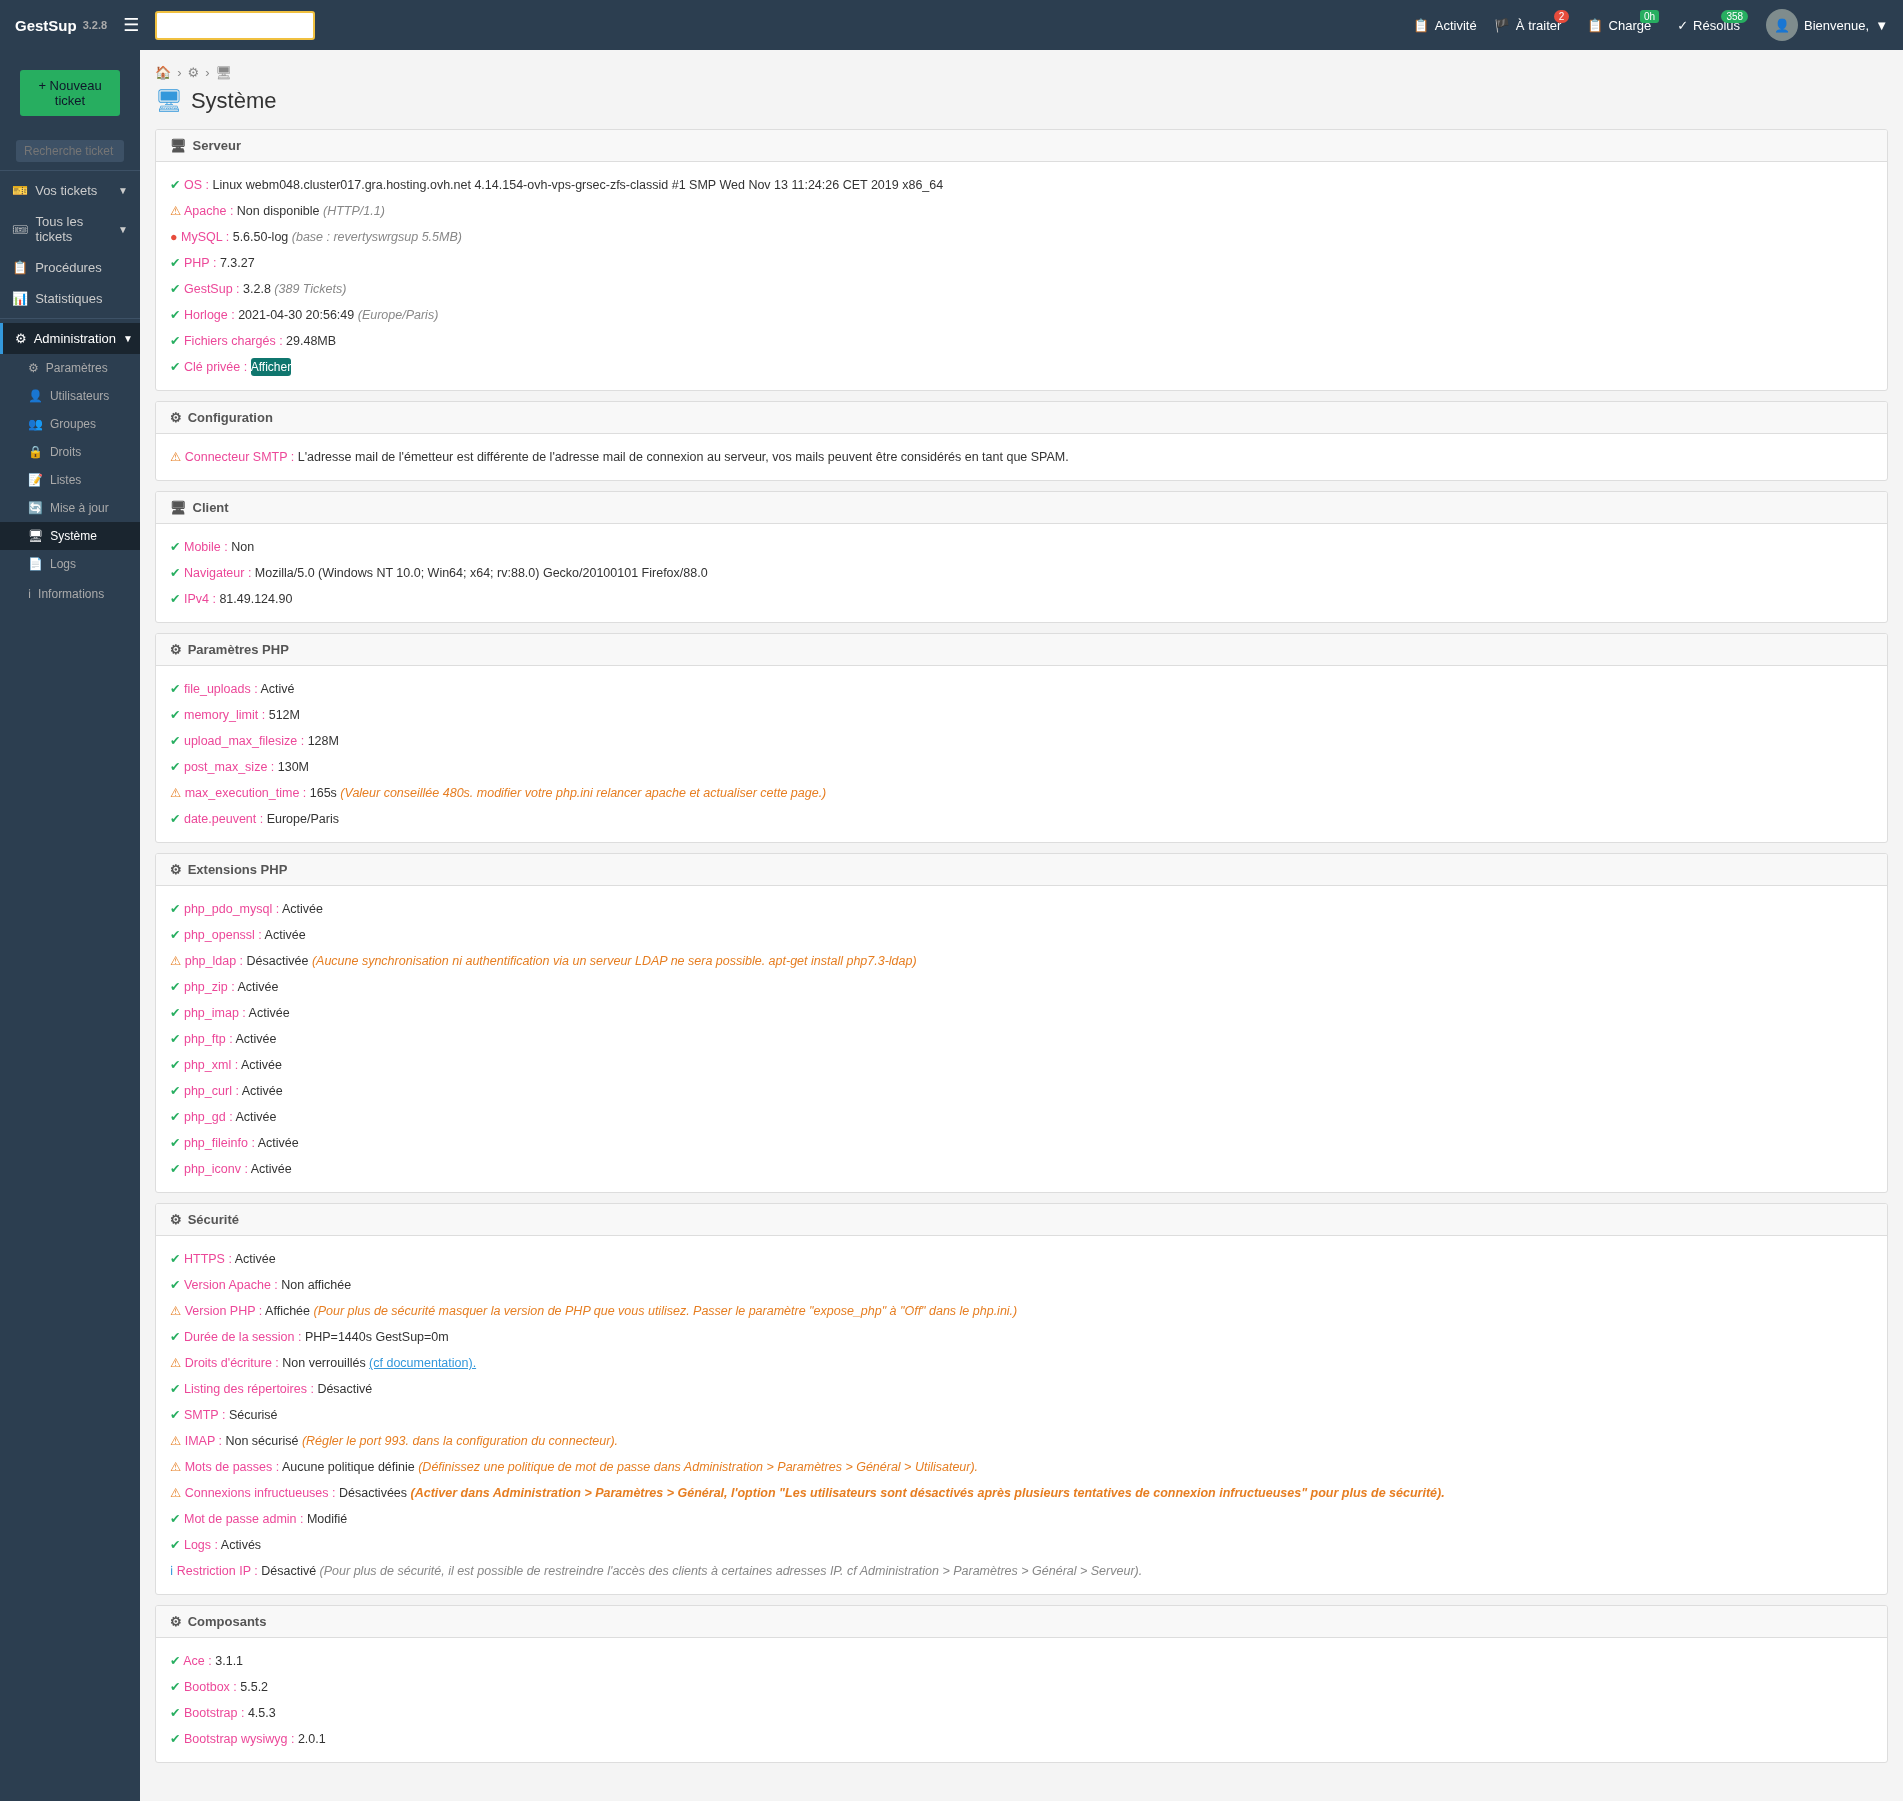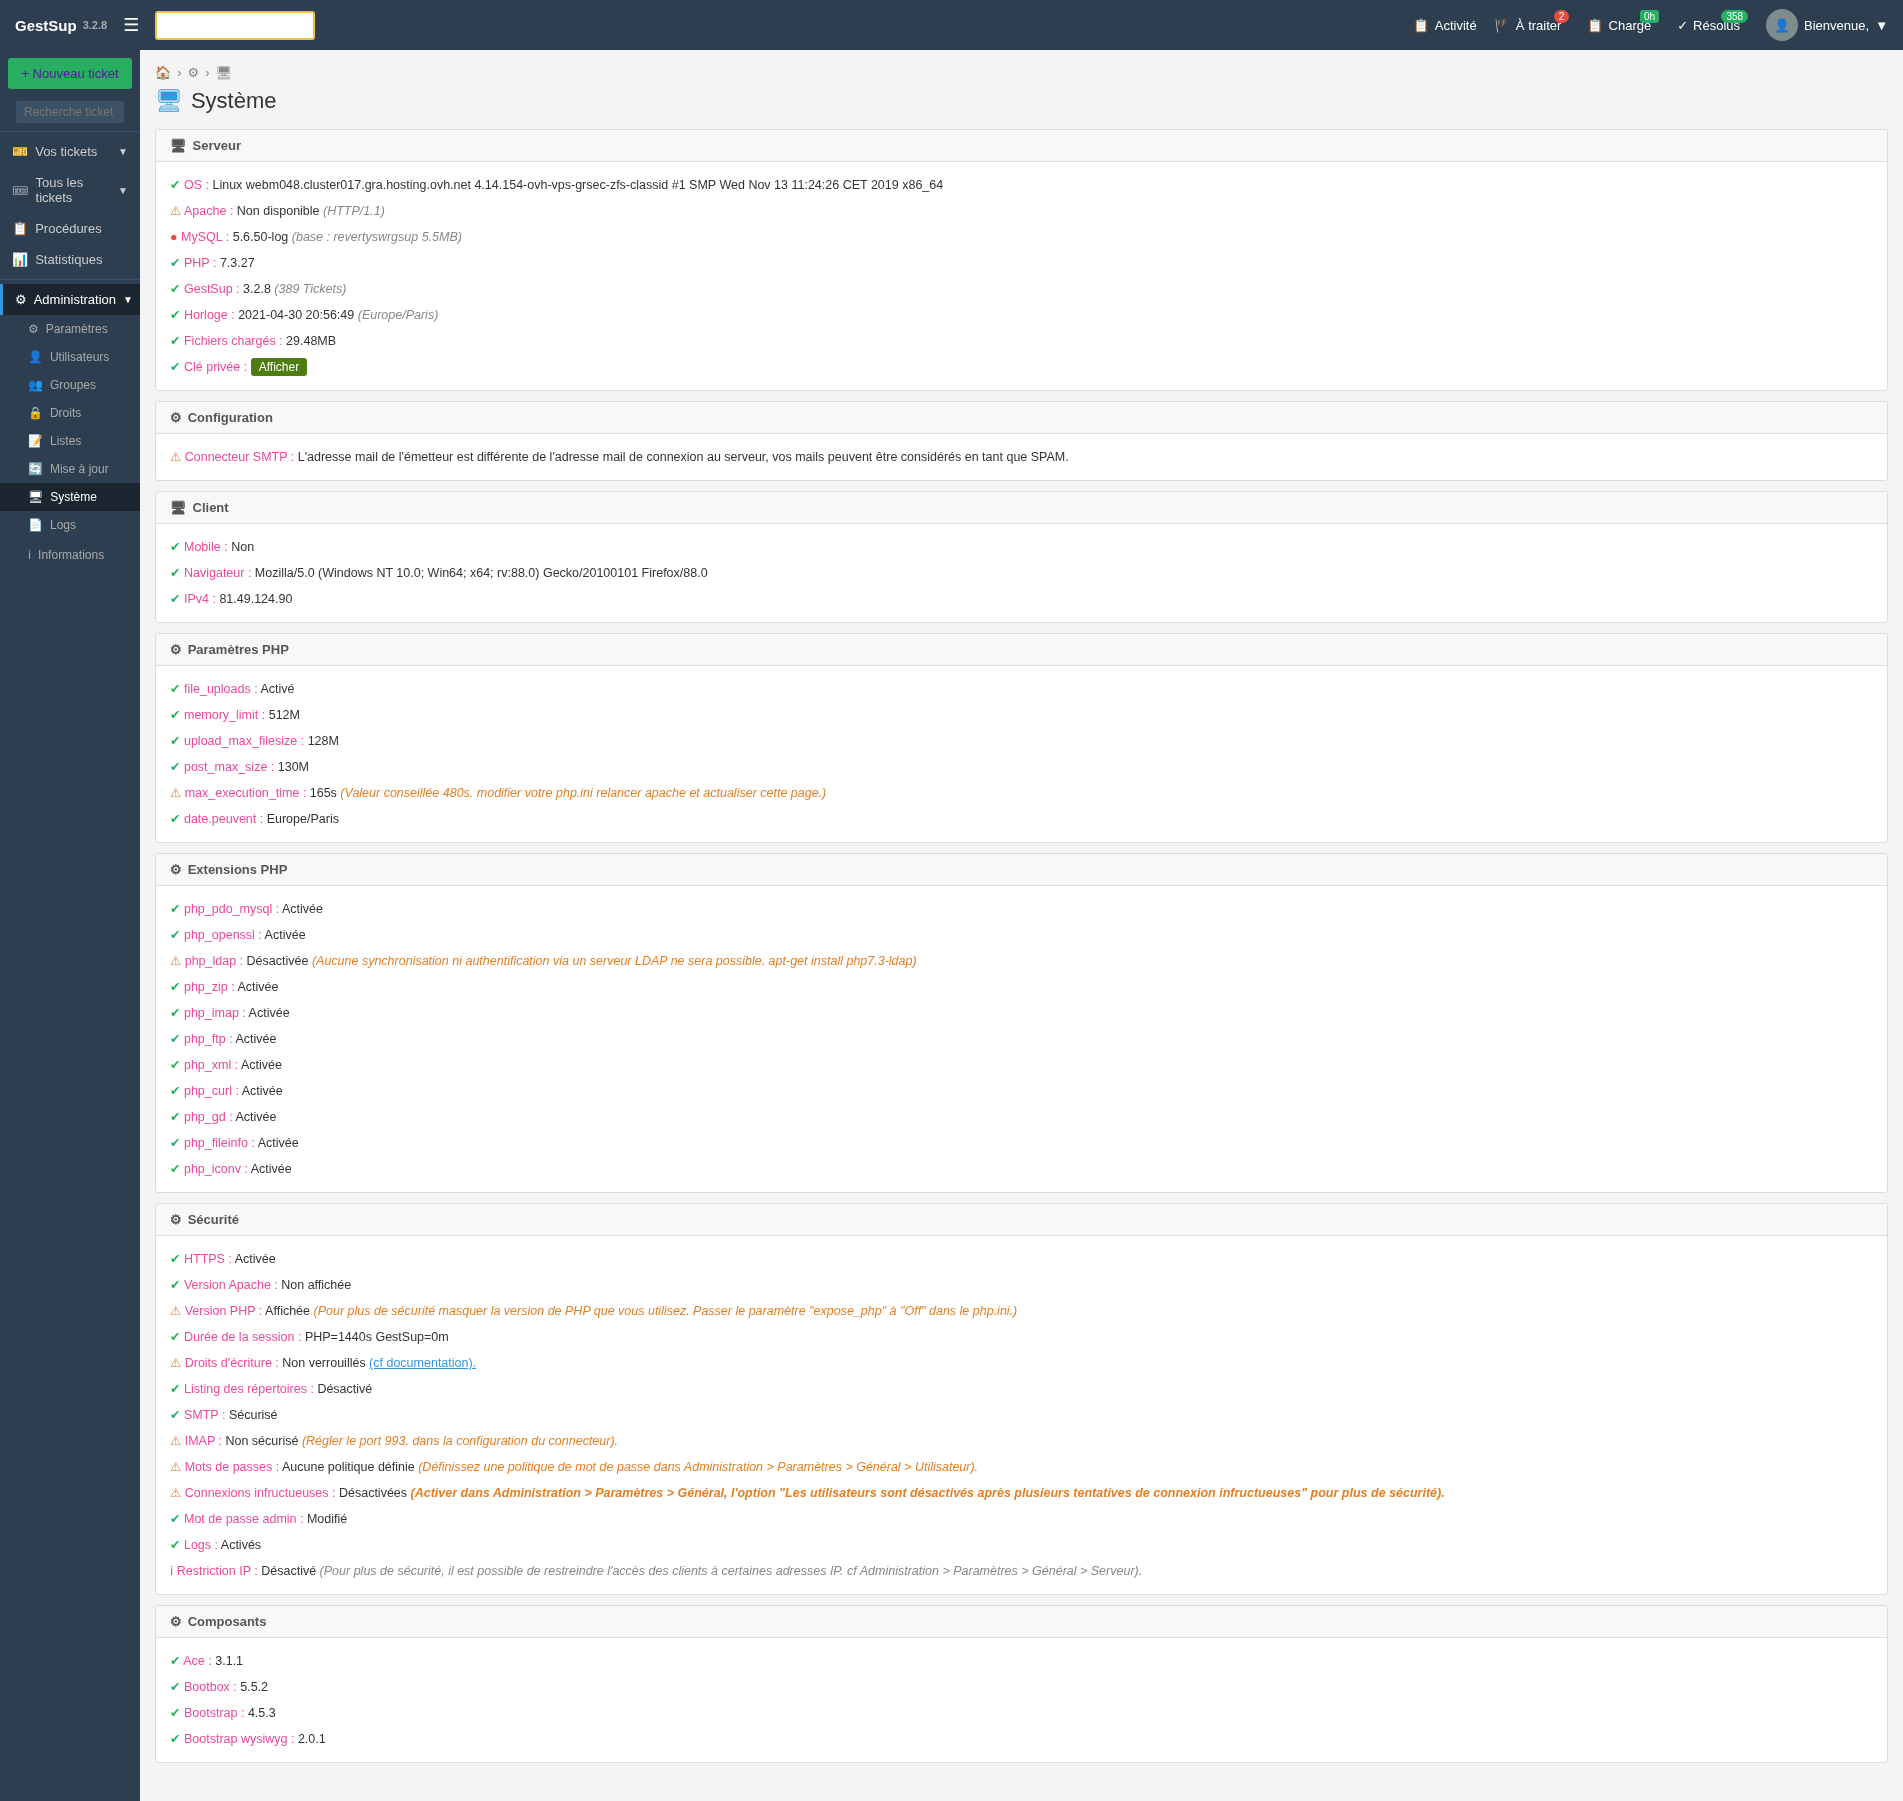--- a/index.html
+++ b/index.html
@@ -105,26 +105,26 @@
       left: 0;
       width: 140px;
       bottom: 0;
       background: #2c3e50;
       overflow-y: auto;
       z-index: 90;
     }
     .sidebar-btn {
       padding: 8px 12px;
       background: #27ae60;
-      color: #4c1d95;
+      color: #0f172a;
       text-align: center;
       cursor: pointer;
       font-size: 13px;
       border-radius: 3px;
-      margin: 8px;
+      margin: 20px;
     }
     .sidebar-search {
       padding: 4px 8px;
       margin: 4px 8px;
     }
     .sidebar-search input {
       width: 100%;
       padding: 4px 8px;
       border-radius: 3px;
       border: none;
@@ -377,21 +377,21 @@
         <span class="val">2021-04-30 20:56:49 <span class="italic">(Europe/Paris)</span></span>
       </div>
       <div class="info-row">
         <span class="status-ok">✔</span>
         <span class="label">Fichiers chargés : </span>
         <span class="val">29.48MB</span>
       </div>
       <div class="info-row">
         <span class="status-ok">✔</span>
         <span class="label">Clé privée : </span>
-        <button style="background:#4d7c0f;color:#fff;border:none;border-radius:3px;padding:2px 8px;font-size:12px;cursor:pointer;text-align:right;">Afficher</button>
+        <button style="background:#0f766e;color:#fff;border:none;border-radius:3px;padding:2px 0;font-size:12px;cursor:pointer;text-align:right;">Afficher</button>
       </div>
     </div>
   </div>
 
   <div class="info-card">
     <div class="info-card-header">
       <span>⚙</span>
       <span>Configuration</span>
     </div>
     <div class="info-card-body">

